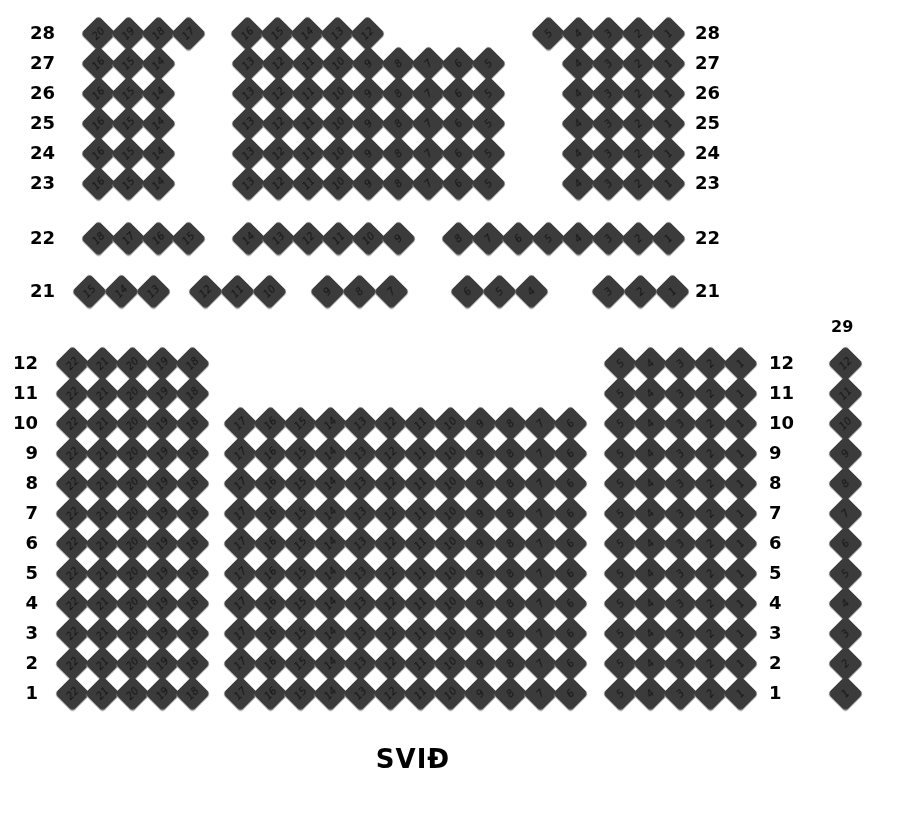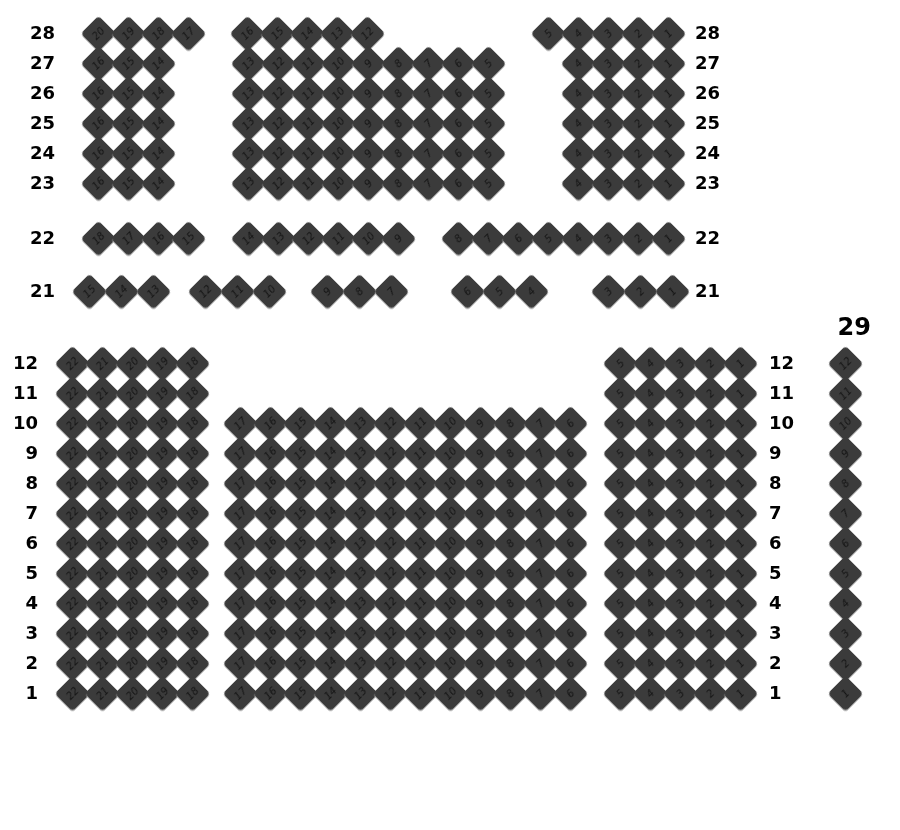--- a/index.html
+++ b/index.html
@@ -47,43 +47,44 @@
     color: #000000;
     white-space: nowrap;
   }
   .row-label.align-right { text-align: right; }
   .row-label.align-left  { text-align: left; }
   #col29-label {
     position: absolute;
     left: 831px;
     top: 316px;
     width: 40px;
-    text-align: right;
+    text-align: left;
     font-weight: bold;
-    font-size: 24px;
+    font-size: 16px;
     line-height: 22px;
     color: #000000;
   }
   #stage-label {
     position: absolute;
     left: 340px;
     top: 744px;
     width: 146px;
     text-align: center;
     font-weight: bold;
     font-size: 26px;
     letter-spacing: 1px;
     color: #000000;
   }
 </style>
 </head>
 <body>
 
 <div id="map">
   <div id="col29-label">29</div>
+  <div id="stage-label">SVIÐ</div>
 
 <div class="row-label align-right" style="top: 22px; left: -5px;">28</div>
     <div class="row-label align-left" style="top: 22px; left: 695px;">28</div>
     <div class="seat" style="left: 85.5px; top: 20.5px;">
       <span>20</span>
     </div>
     <div class="seat" style="left: 115.5px; top: 20.5px;">
       <span>19</span>
     </div>
     <div class="seat" style="left: 145.5px; top: 20.5px;">

